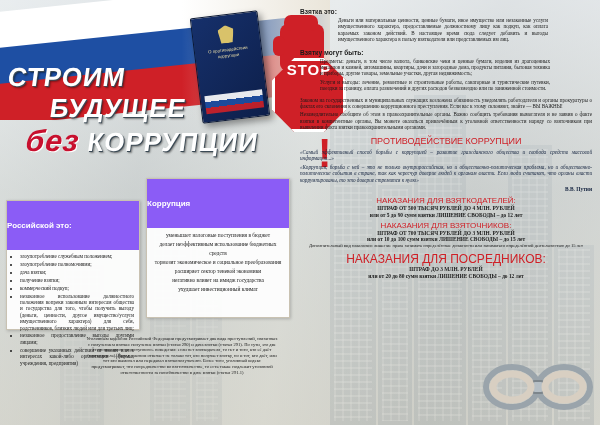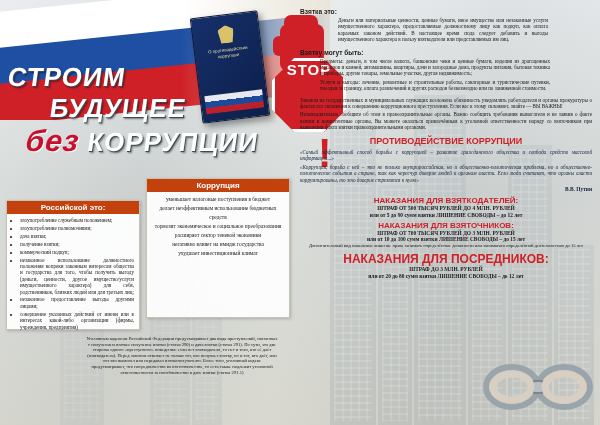--- a/index.html
+++ b/index.html
@@ -58,31 +58,31 @@
   .palm{position:absolute;left:8px;top:-34px;width:44px;height:46px;background:#cf2027;border-radius:8px 8px 6px 6px;}
   .palm::before{content:"";position:absolute;left:-7px;top:12px;width:12px;height:20px;background:#cf2027;border-radius:6px;}
   .palm::after{content:"";position:absolute;left:4px;top:-9px;width:34px;height:16px;background:#cf2027;border-radius:7px;}
 
   
   .excl{position:absolute;left:318px;top:135px;color:#cf2027;font-size:40px;font-weight:bold;
     font-family:"Liberation Sans",sans-serif;line-height:.9;}
 
   
   .panel{position:absolute;background:rgba(255,255,255,.92);border:1px solid #c9c2b2;box-shadow:1px 1px 3px rgba(0,0,0,.2);}
-  .ph{background:#c2410c;color:#fff;font-family:"Liberation Sans",sans-serif;font-weight:bold;
-    text-align:center;padding:2px 0;font-size:8px;}
+  .ph{background:#8b5cf6;color:#fff;font-family:"Liberation Sans",sans-serif;font-weight:bold;
+    text-align:left;padding:20px 0;font-size:8px;}
   .pb{padding:3px 5px;font-size:5.1px;line-height:6.4px;color:#1a1a1a;text-align:justify;}
   .pb ul{margin:0;padding-left:8px;}
   .pb li{margin:0 0 1.5px 0;}
 
   
   .rtitle{font-family:"Liberation Sans",sans-serif;font-weight:bold;font-size:6.6px;color:#1a1a1a;margin-bottom:2px;}
   .rtxt{font-size:5.1px;line-height:6.4px;color:#1a1a1a;text-align:justify;}
 
-  .bigred{font-family:"Liberation Sans",sans-serif;font-weight:bold;color:#cf2027;text-align:center;}
+  .bigred{font-family:"Liberation Sans",sans-serif;font-weight:normal;color:#cf2027;text-align:center;}
 
   .quote{font-size:5.2px;line-height:6.6px;font-style:italic;text-align:justify;color:#14233f;}
   .sig{text-align:right;font-weight:bold;font-style:normal;font-size:5.4px;margin-top:2px;}
   .hands{position:absolute;right:4px;bottom:4px;width:118px;height:74px;}
   .center{text-align:center;}
 </style>
 </head>
 <body>
 
 <div id="poster">

